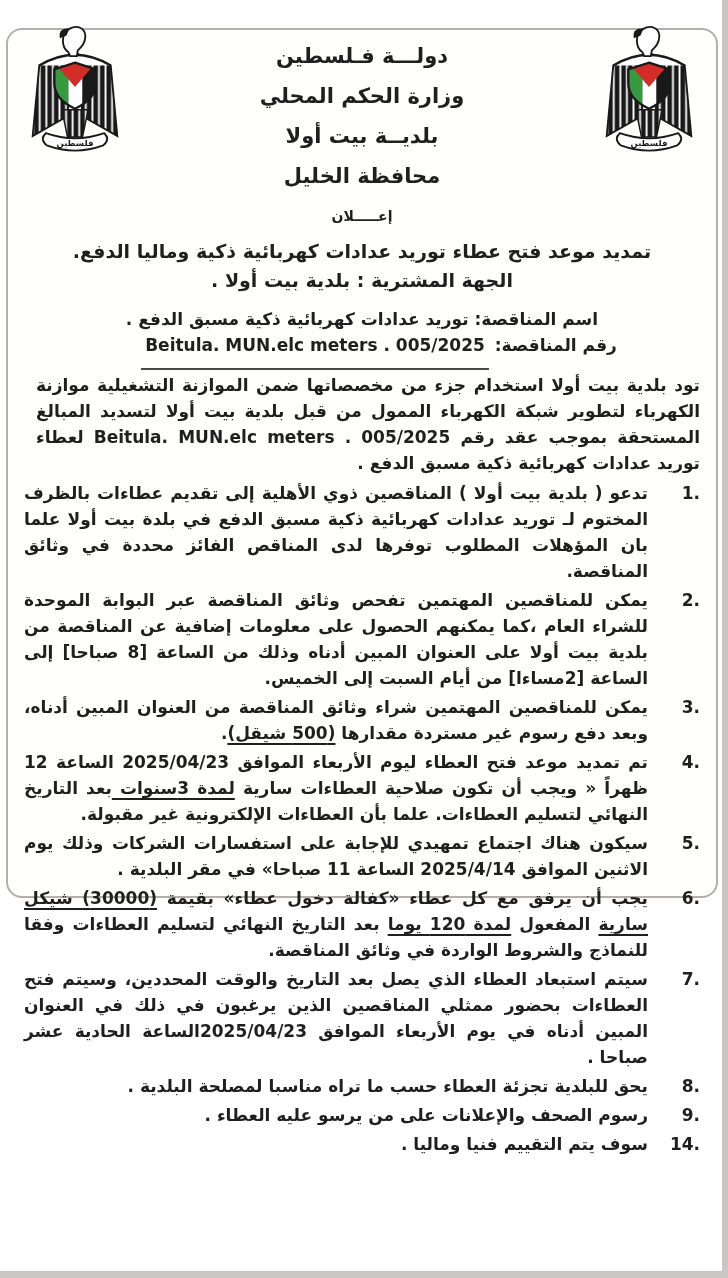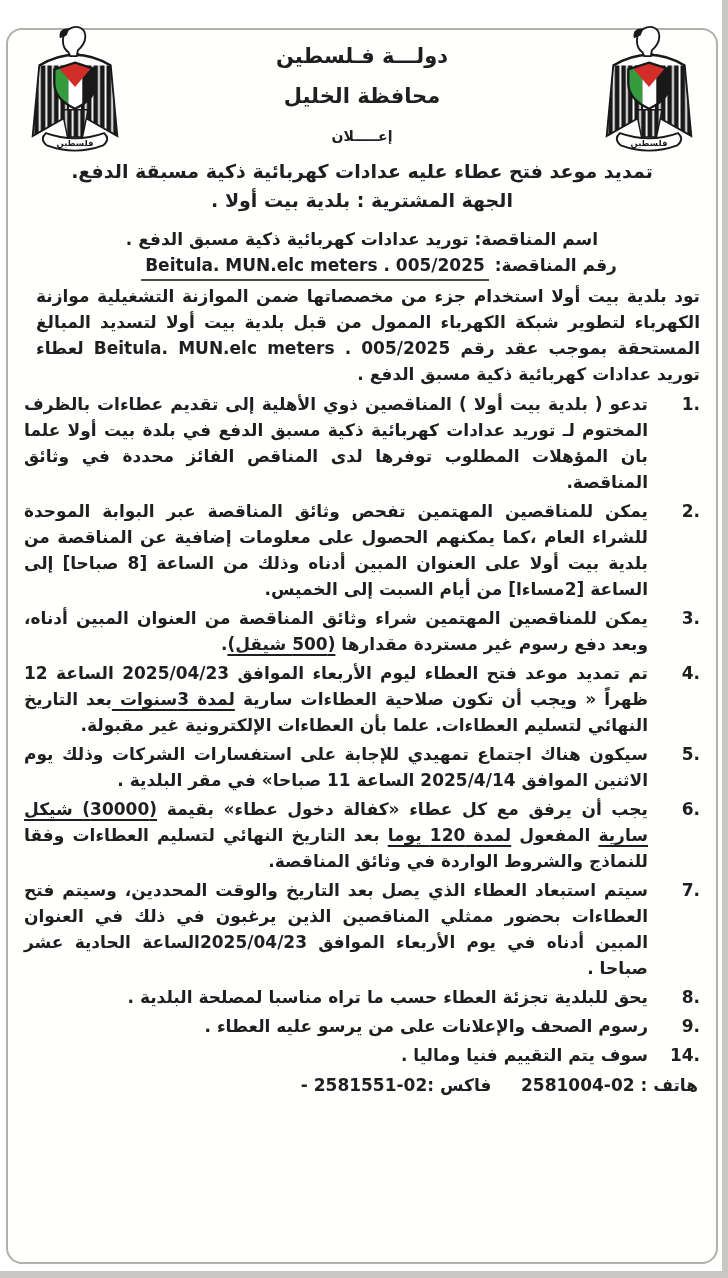--- a/index.html
+++ b/index.html
@@ -6,21 +6,21 @@
   body{
     width:728px;height:1278px;position:relative;overflow:hidden;
     background:#ffffff;
     font-family:"DejaVu Sans", sans-serif;
     color:#1f1f1f;
     direction:rtl;
   }
   .edge-right{position:absolute;top:0;right:0;width:6px;height:1278px;background:#c9c7c3;}
   .edge-bottom{position:absolute;left:0;top:1271px;width:728px;height:7px;background:#c9c7c3;}
   .page{
-    position:absolute;left:6px;top:28px;width:712px;height:1236px;
+    position:absolute;left:6px;top:28px;width:712px;height:870px;
     box-sizing:border-box;
     background:#fffffe;
     border:2px solid #b3b0ab;
     border-radius:16px;
   }
   .content{
     position:relative;
     padding:6px 16px 0 16px;
     font-weight:700;
   }
@@ -32,21 +32,21 @@
   .hdr{ text-align:center; }
   .h-line{font-size:21px;line-height:40px;letter-spacing:0.5px;}
   .h-announce{font-size:14px;line-height:40px;letter-spacing:2px;}
   .h-subject{font-size:19px;line-height:30px;}
   .h-purchaser{font-size:19px;line-height:28px;}
   
   .body-txt{font-size:17px;line-height:26px;}
   .intro{margin-top:12px;}
   .intro-line{text-align:center;}
   .ltr{direction:ltr;unicode-bidi:embed;display:inline-block;}
-  .tender-no{border-bottom:2px solid #4a4a4a;padding:0 4px 1px 4px;margin-left:34px;}
+  .tender-no{border-bottom:2px solid #4a4a4a;padding:0 4px 10px 4px;margin-left:34px;}
   .para{text-align:justify;margin-top:2px;margin-left:12px;}
   .u{text-decoration:underline;text-decoration-thickness:2px;text-underline-offset:4px;}
   
   .list{margin-top:4px;}
   .li{display:flex;gap:22px;margin-top:3px;}
   .num{min-width:30px;direction:ltr;unicode-bidi:embed;text-align:right;flex:0 0 auto;}
   .li-text{flex:1 1 auto;text-align:justify;}
   
   .footer{margin-top:4px;font-size:17px;line-height:27px;}
   .f-email{text-align:right;padding-left:0;padding-right:14px;}
@@ -100,23 +100,25 @@
       <use href="#emblem-g"></use>
     </svg>
   <svg class="emblem emblem-right" viewBox="0 0 100 140">
       <use href="#emblem-g"></use>
     </svg>
 
   <div class="content">
 
     <div class="hdr">
       <div class="h-line">دولـــة فـلسطين</div>
+      <div class="h-line">وزارة الحكم المحلي</div>
+      <div class="h-line">بلديــة بيت أولا</div>
       <div class="h-line">محافظة الخليل</div>
       <div class="h-announce">إعـــــلان</div>
-      <div class="h-subject">تمديد موعد فتح عطاء عليه عدادات كهربائية ذكية مسبقة الدفع.</div>
+      <div class="h-subject">تمديد موعد فتح عطاء توريد عدادات كهربائية ذكية وماليا الدفع.</div>
       <div class="h-purchaser">الجهة المشترية : بلدية بيت أولا .</div>
     </div>
 
     <div class="intro body-txt">
       <div class="intro-line">
         <span>اسم المناقصة:</span><span> توريد عدادات كهربائية ذكية مسبق الدفع  .</span>
       </div>
       <div class="intro-line">
         <span>رقم المناقصة:</span>
         <span class="ltr tender-no">Beitula. MUN.elc meters . 005/2025</span>
@@ -172,20 +174,19 @@
       </div>
 
       <div class="li">
         <span class="num">14.</span>
         <div class="li-text">سوف يتم التقييم فنيا وماليا .</div>
       </div>
 
     </div>
 
     <div class="footer">
-      <div class="f-phone">هاتف : 02-2581004&nbsp;&nbsp;&nbsp;&nbsp; فاكس :02-2581551 -</div>
     </div>
 
   </div>
 </div>
 
 <div class="edge-right"></div>
 <div class="edge-bottom"></div>
 
 </body></html>

